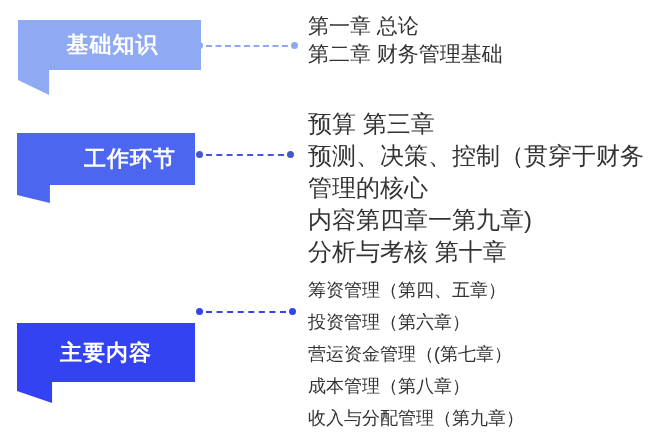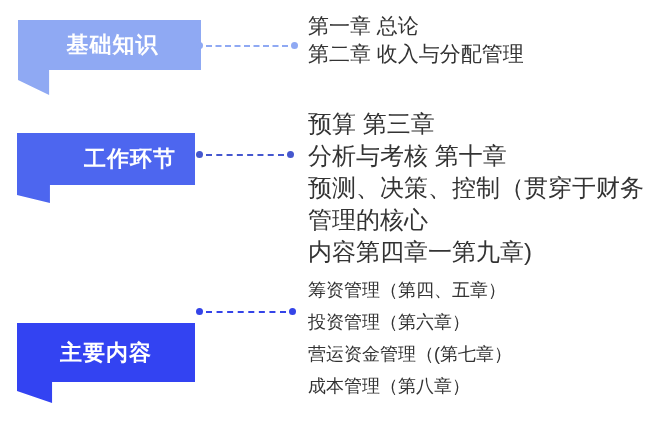--- a/index.html
+++ b/index.html
@@ -45,36 +45,36 @@
 <div class="canvas">
 
   <div class="ribbon r0" style="background: rgb(143, 169, 243);">
     <span class="ribbon-label">基础知识</span>
   </div>
   <div class="connector c0" style="color: rgb(143, 169, 243);">
     <span class="dot"></span>
     <span class="dash-line"></span>
     <span class="dot"></span>
   </div>
-  <div class="items i0"><div class="item">第一章 总论</div><div class="item">第二章 收入与分配管理</div></div>
+  <div class="items i0"><div class="item">第一章 总论</div><div class="item">第二章 财务管理基础</div></div>
 
   <div class="ribbon r1" style="background: rgb(77, 102, 239);">
     <span class="ribbon-label">工作环节</span>
   </div>
   <div class="connector c1" style="color: rgb(69, 87, 206);">
     <span class="dot"></span>
     <span class="dash-line"></span>
     <span class="dot"></span>
   </div>
-  <div class="items i1"><div class="item">预算 第三章</div><div class="item">分析与考核 第十章</div><div class="item">预测、决策、控制（贯穿于财务管理的核心
-内容第四章一第九章)</div></div>
+  <div class="items i1"><div class="item">预算 第三章</div><div class="item">预测、决策、控制（贯穿于财务管理的核心
+内容第四章一第九章)</div><div class="item">分析与考核 第十章</div></div>
 
   <div class="ribbon r2" style="background: rgb(51, 67, 242); margin-top: 40px;">
     <span class="ribbon-label">主要内容</span>
   </div>
   <div class="connector c2" style="color: rgb(52, 68, 232);">
     <span class="dot"></span>
     <span class="dash-line"></span>
     <span class="dot"></span>
   </div>
-  <div class="items i2"><div class="item">筹资管理（第四、五章）</div><div class="item">投资管理（第六章）</div><div class="item">营运资金管理（(第七章）</div><div class="item">成本管理（第八章）</div></div>
+  <div class="items i2"><div class="item">筹资管理（第四、五章）</div><div class="item">投资管理（第六章）</div><div class="item">营运资金管理（(第七章）</div><div class="item">成本管理（第八章）</div><div class="item">收入与分配管理（第九章）</div></div>
 
 </div>
 
 </body></html>

